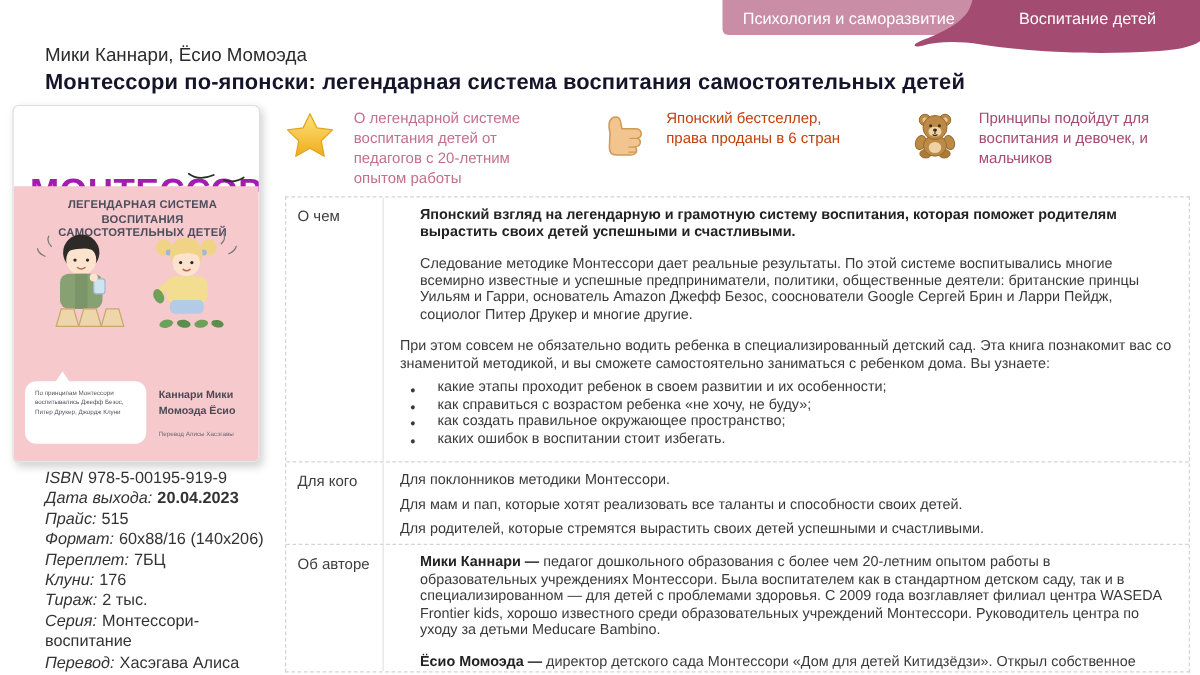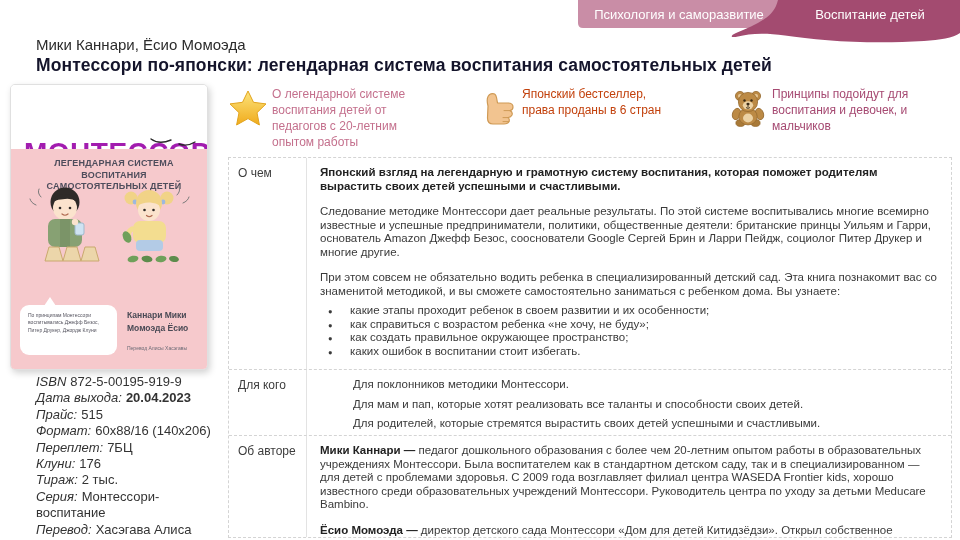--- a/index.html
+++ b/index.html
@@ -44,40 +44,40 @@
     border-bottom:9px solid #ffffff;
   }
   .cover-authors{position:absolute;left:116px;top:160px;font-size:8.5px;font-weight:700;color:#4a4a55;line-height:1.5;}
   .cover-translator{position:absolute;left:116px;top:196px;font-size:5px;color:#6b6a75;}
   
   .meta{position:absolute;left:36px;top:374px;width:178px;font-size:13px;color:#333333;line-height:16.4px;}
   .meta-line em{font-style:italic;margin-right:4px;}
   .meta-line .v-bold{font-weight:700;}
   
   .features{position:absolute;left:228px;top:86px;width:726px;display:grid;grid-template-columns:250px 250px 1fr;}
-  .feature{display:flex;gap:4px;align-items:flex-start;}
+  .feature{display:flex;gap:15px;align-items:flex-start;}
   .feat-icon{width:40px;height:40px;flex:0 0 40px;margin-top:2px;}
   .feat-text{font-size:12px;line-height:16px;max-width:170px;}
   .feat-text.narrow{max-width:150px;}
   
   .info-table{
     position:absolute;left:228px;top:157px;width:724px;height:381px;box-sizing:border-box;
     border:1px dashed #d4d4d4;display:flex;flex-direction:column;background:#fff;
   }
   .info-row{display:flex;box-sizing:border-box;overflow:hidden;}
   .info-row + .info-row{border-top:1px dashed #d4d4d4;}
   .row-about{height:211px;}
-  .row-forwhom{height:66px;gap:33px;}
+  .row-forwhom{height:66px;}
   .row-author{flex:1;}
   .row-label{
     flex:0 0 62px;padding:8px 6px 0 9px;font-size:12px;color:#3d3d3d;
     border-right:1px solid #e3e3e3;line-height:1.3;
   }
   .row-content{flex:1;padding:8px 14px 6px 13px;font-size:11.5px;color:#3a3a3a;line-height:13.5px;}
-  .row-content p{margin:0 0 12px 0;}
+  .row-content p{margin:0 0 12px 16px;}
   .row-content p.tight{margin:0 0 6px 0;}
   .row-content p:last-child{margin-bottom:0;}
   .lead{font-weight:700;color:#222222;}
   .row-content strong{color:#222222;}
   ul.points{margin:0;padding:0 0 0 30px;list-style:none;}
   ul.points li{position:relative;line-height:13.5px;}
   ul.points li::before{content:'●';position:absolute;left:-22px;top:1px;font-size:7.5px;color:#3a3a3a;}
   .author-p{margin:0;}
 </style>
 </head>
@@ -149,21 +149,21 @@
     <div class="bubble">По принципам Монтессори воспитывались Джефф Безос, Питер Друкер, Джордж Клуни</div>
     <div class="cover-authors">
       <div>Каннари Мики</div>
       <div>Момоэда Ёсио</div>
     </div>
     <div class="cover-translator">Перевод Алисы Хасэгавы</div>
   </div>
 </div>
 
 <div class="meta">
-  <div class="meta-line"><em>ISBN</em><span>872-5-00195-919-9</span></div>
+  <div class="meta-line"><em>ISBN</em><span>978-5-00195-919-9</span></div>
   <div class="meta-line"><em>Дата выхода:</em><span class="v-bold">20.04.2023</span></div>
   <div class="meta-line"><em>Прайс:</em><span>515</span></div>
   <div class="meta-line"><em>Формат:</em><span>60х88/16 (140х206)</span></div>
   <div class="meta-line"><em>Переплет:</em><span>7БЦ</span></div>
   <div class="meta-line"><em>Клуни:</em><span>176</span></div>
   <div class="meta-line"><em>Тираж:</em><span>2 тыс.</span></div>
   <div class="meta-line"><em>Серия:</em><span>Монтессори-воспитание</span></div>
   <div class="meta-line"><em>Перевод:</em><span>Хасэгава Алиса</span></div>
 </div>
 

